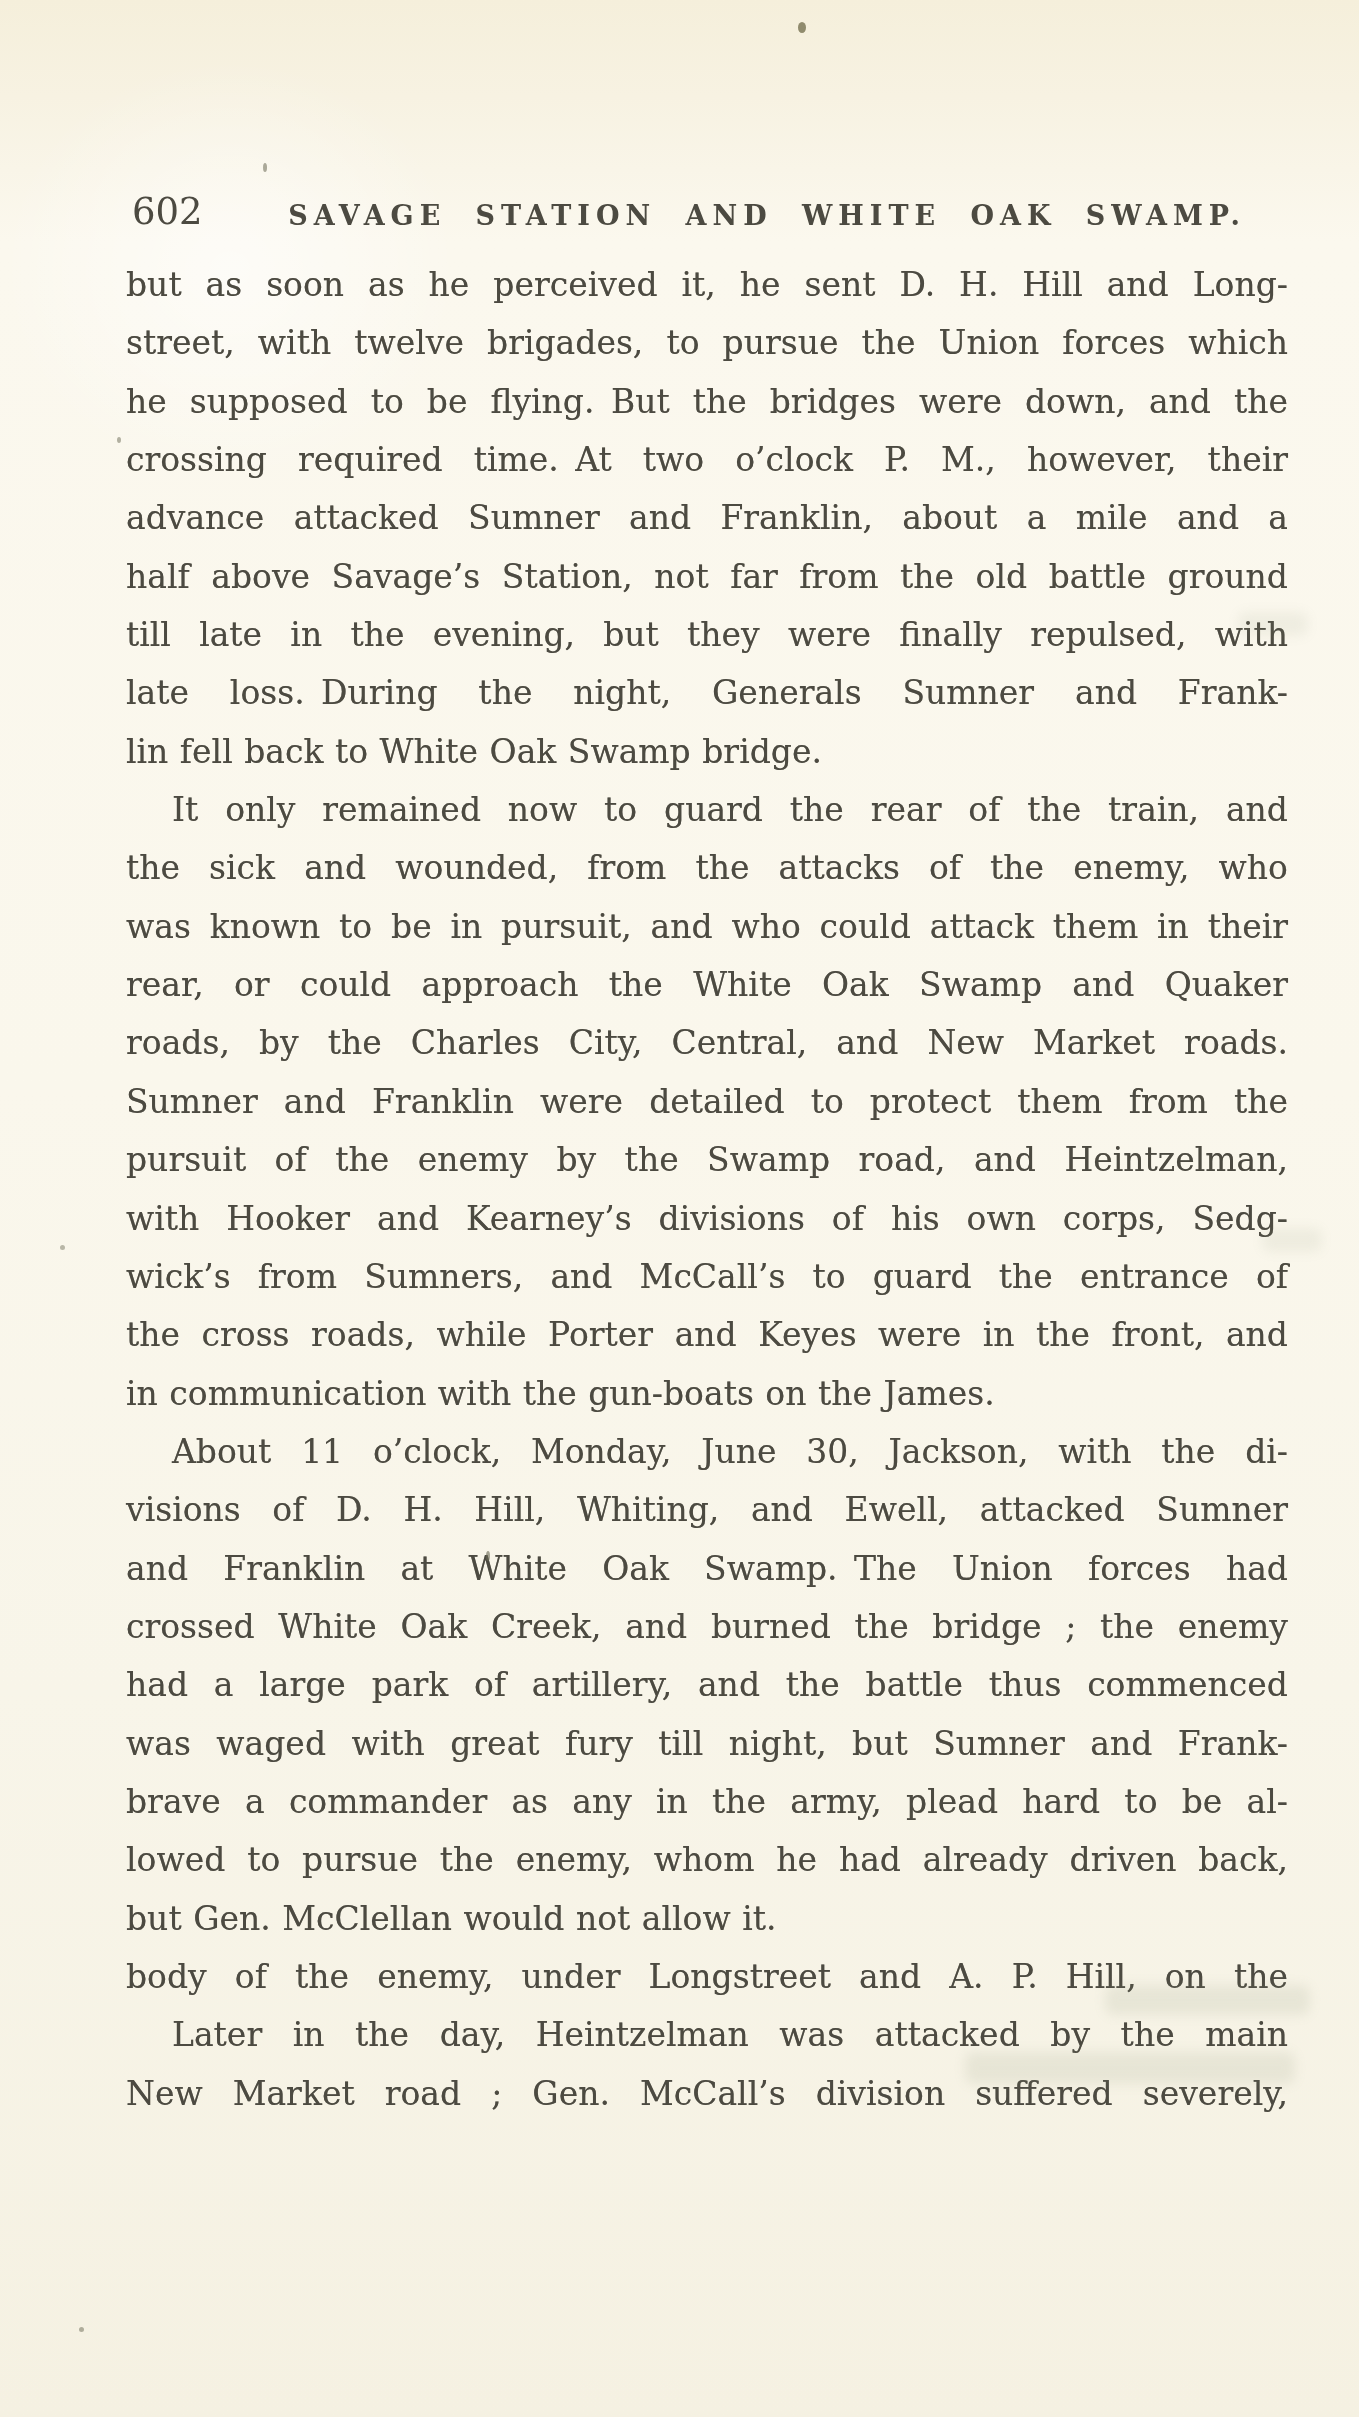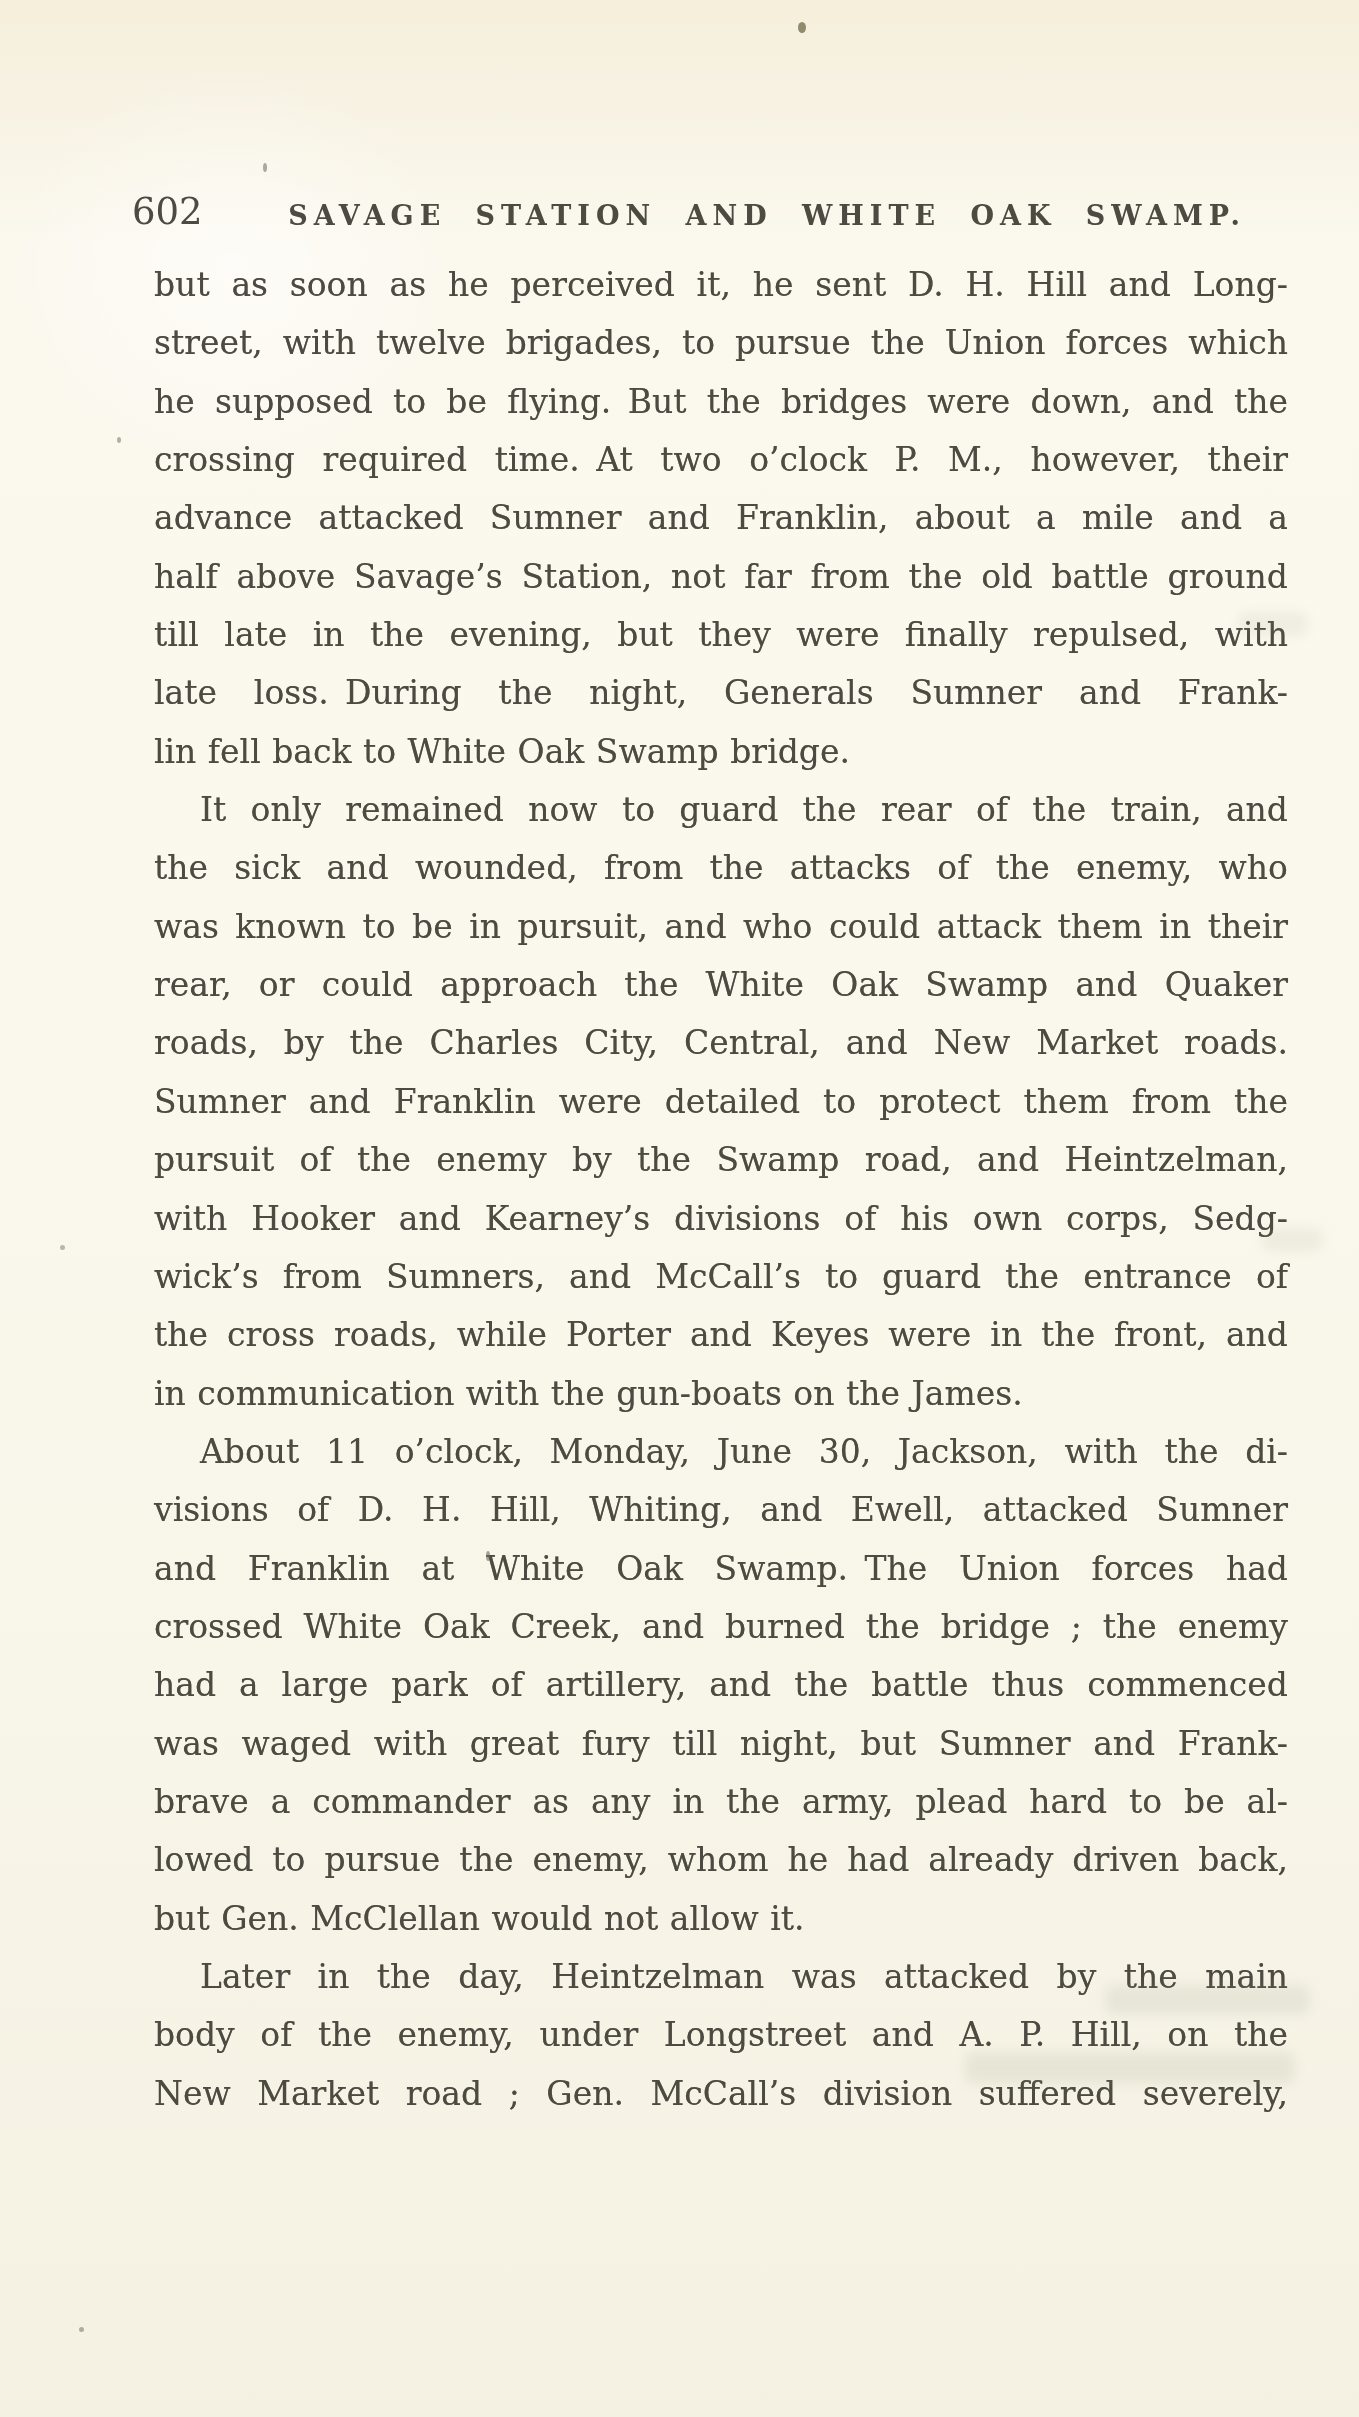--- a/index.html
+++ b/index.html
@@ -28,21 +28,20 @@
   .body{
     position:absolute;top:256px;left:126px;width:1162px;
     font-size:33px;
     text-shadow:0 0 0.6px rgba(76,74,65,0.55);
     word-spacing:1px;
   }
   .line{
     height:58.35px;line-height:58.35px;
     text-align:justify;text-align-last:justify;
     white-space:normal;
-    margin-left:28px;
   }
   .line.para-end{text-align-last:left;}
   .line.indent{text-indent:46px;}
   
   .ghost{position:absolute;background:#8d9579;opacity:0.14;filter:blur(6px);border-radius:8px;}
   .g1{left:1105px;top:1985px;width:205px;height:30px;}
   .g2{left:965px;top:2052px;width:330px;height:32px;}
   .g3{left:1238px;top:612px;width:70px;height:24px;opacity:0.10;}
   .g4{left:1262px;top:1228px;width:60px;height:24px;opacity:0.10;}
   
@@ -86,22 +85,22 @@
       <div class="line para-end">in communication with the gun-boats on the James.</div>
       <div class="line indent">About 11 o’clock, Monday, June 30, Jackson, with the di-</div>
       <div class="line">visions of D. H. Hill, Whiting, and Ewell, attacked Sumner</div>
       <div class="line">and Franklin at White Oak Swamp. The Union forces had</div>
       <div class="line">crossed White Oak Creek, and burned the bridge ; the enemy</div>
       <div class="line">had a large park of artillery, and the battle thus commenced</div>
       <div class="line">was waged with great fury till night, but Sumner and Frank-</div>
       <div class="line">brave a commander as any in the army, plead hard to be al-</div>
       <div class="line">lowed to pursue the enemy, whom he had already driven back,</div>
       <div class="line para-end">but Gen. McClellan would not allow it.</div>
+      <div class="line">body of the enemy, under Longstreet and A. P. Hill, on the</div>
       <div class="line indent">Later in the day, Heintzelman was attacked by the main</div>
-      <div class="line">body of the enemy, under Longstreet and A. P. Hill, on the</div>
       <div class="line">New Market road ; Gen. McCall’s division suffered severely,</div>
     </div>
 
   <div class="ghost g1"></div>
   <div class="ghost g2"></div>
   <div class="ghost g3"></div>
   <div class="ghost g4"></div>
 
   <div class="speck s1"></div>
   <div class="speck s2"></div>

